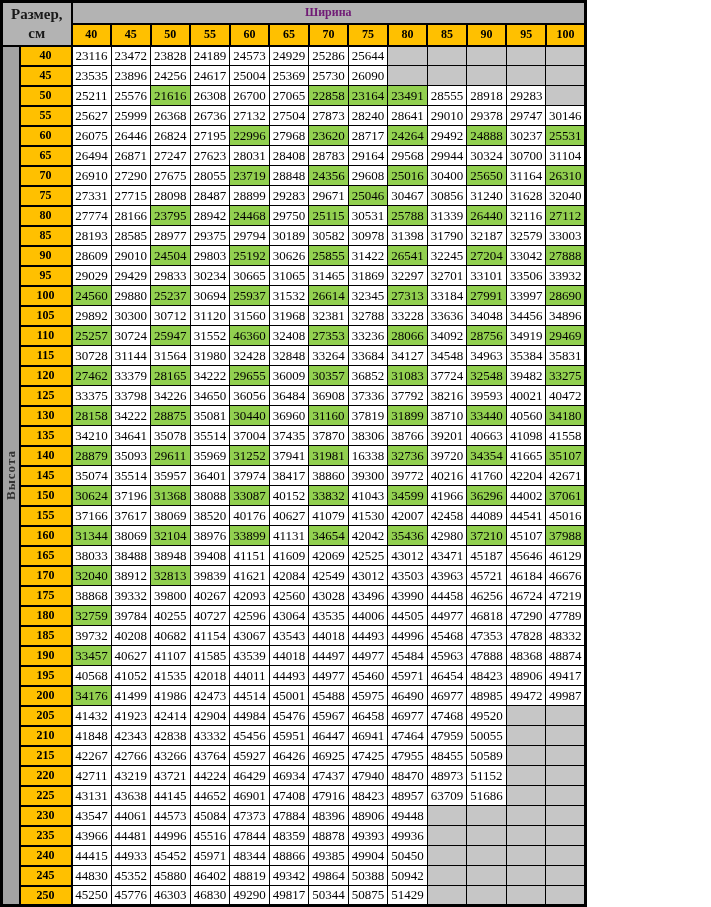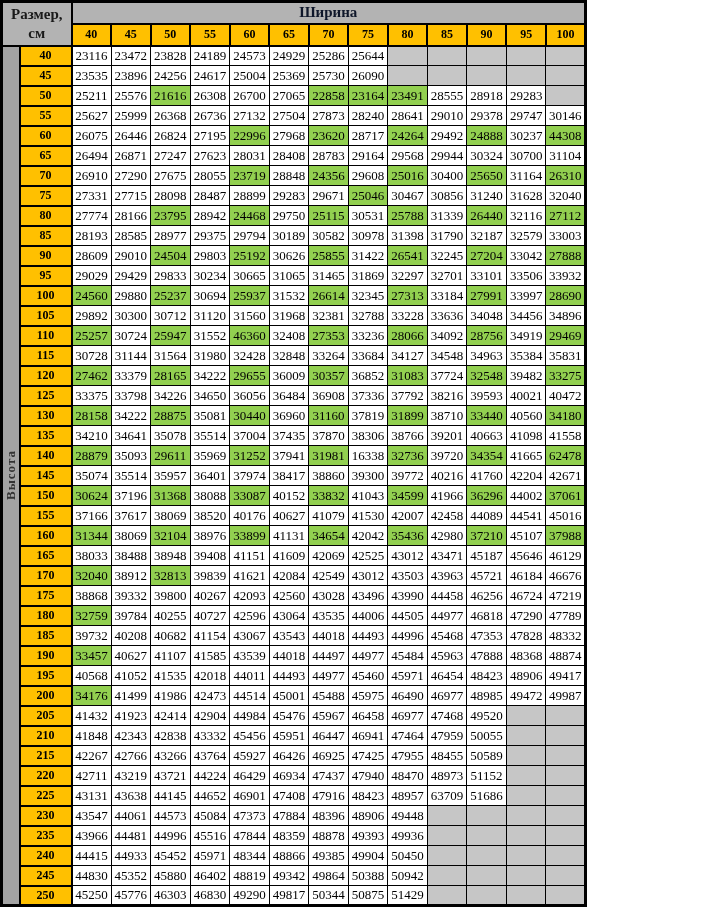--- a/index.html
+++ b/index.html
@@ -27,21 +27,21 @@
   thead tr{height:22px;}
   tbody tr{height:20px;}
   th.corner{
     background:var(--gray-header);
     font-weight:bold;font-size:15px;line-height:1.25;
     border:3px solid #000;border-right:2px solid #000;border-bottom:2px solid #000;
     color:#1a1a1a;
   }
   th.widthband{
     background:var(--gray-header);
-    font-weight:bold;font-size:15px;color:#0f172a;
+    font-weight:bold;font-size:12px;color:#701a75;
     border:3px solid #000;border-left:2px solid #000;border-bottom:2px solid #000;
   }
   th.colhead,th.rowhead{
     background:var(--orange);
     font-weight:bold;font-size:12px;
     border:2px solid #000;
   }
   td.vstrip{
     background:var(--gray-strip);
     border:2px solid #000;border-left:3px solid #000;
@@ -176,21 +176,21 @@
         <td class="val">26824</td>
         <td class="val">27195</td>
         <td class="val green">22996</td>
         <td class="val">27968</td>
         <td class="val green">23620</td>
         <td class="val">28717</td>
         <td class="val green">24264</td>
         <td class="val">29492</td>
         <td class="val green">24888</td>
         <td class="val">30237</td>
-        <td class="val green">44308</td>
+        <td class="val green">25531</td>
       </tr>
       <tr>
         <th class="rowhead">65</th>
         <td class="val">26494</td>
         <td class="val">26871</td>
         <td class="val">27247</td>
         <td class="val">27623</td>
         <td class="val">28031</td>
         <td class="val">28408</td>
         <td class="val">28783</td>
@@ -432,21 +432,21 @@
         <td class="val green">29611</td>
         <td class="val">35969</td>
         <td class="val green">31252</td>
         <td class="val">37941</td>
         <td class="val green">31981</td>
         <td class="val">16338</td>
         <td class="val green">32736</td>
         <td class="val">39720</td>
         <td class="val green">34354</td>
         <td class="val">41665</td>
-        <td class="val green">62478</td>
+        <td class="val green">35107</td>
       </tr>
       <tr>
         <th class="rowhead">145</th>
         <td class="val">35074</td>
         <td class="val">35514</td>
         <td class="val">35957</td>
         <td class="val">36401</td>
         <td class="val">37974</td>
         <td class="val">38417</td>
         <td class="val">38860</td>

